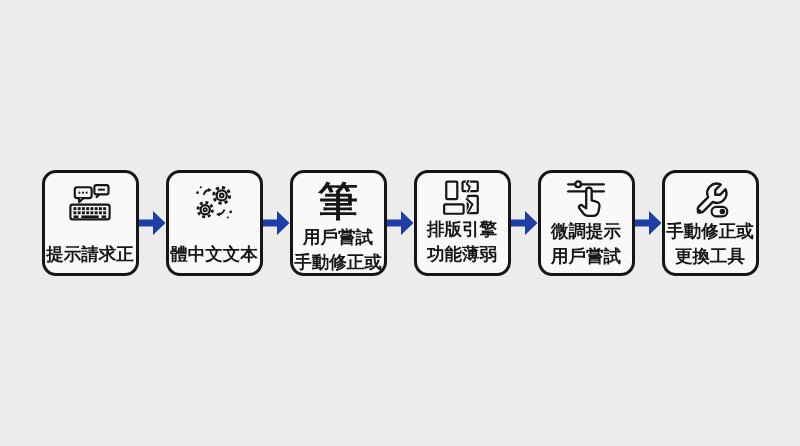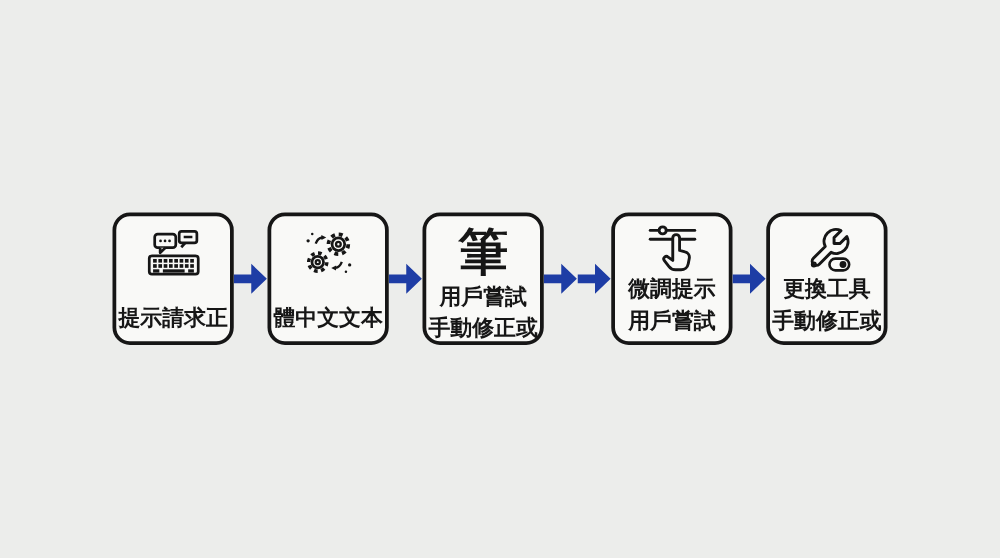--- a/index.html
+++ b/index.html
@@ -136,20 +136,40 @@
     <div class="label">
       <div>用戶嘗試</div>
       <div>手動修正或</div>
     </div>
   </div>
 
   <svg class="arrow" width="27" height="28" viewBox="0 0 27 28">
     <polygon fill="var(--arrow)" points="0,10.5 14,10.5 14,2 26.5,14 14,26 14,17.5 0,17.5"></polygon>
   </svg>
 
+  <div class="box">
+    <div class="iconwrap">
+      <svg viewBox="0 0 40 36" width="42" height="38">
+        <g stroke="currentColor" fill="none" stroke-width="2.1" stroke-linejoin="round">
+          <rect x="5" y="2.5" width="10.5" height="16.5" rx="1"></rect>
+          <rect x="20.5" y="2.5" width="14.5" height="9" rx="1"></rect>
+          <rect x="3" y="24" width="18.5" height="9" rx="1"></rect>
+          <rect x="25.5" y="16" width="9.5" height="16.5" rx="1"></rect>
+        </g>
+        <polyline points="26.5,1 24.5,4.5 27.5,7.5 25.5,12.5" fill="none" stroke="var(--boxfill)" stroke-width="3.6" stroke-linejoin="round"></polyline>
+        <polyline points="26.5,1 24.5,4.5 27.5,7.5 25.5,12.5" fill="none" stroke="currentColor" stroke-width="1.8" stroke-linejoin="round"></polyline>
+        <polyline points="24,18.5 30,24 26,31.5" fill="none" stroke="var(--boxfill)" stroke-width="3.6" stroke-linejoin="round"></polyline>
+        <polyline points="24,18.5 30,24 26,31.5" fill="none" stroke="currentColor" stroke-width="1.8" stroke-linejoin="round"></polyline>
+      </svg>
+    </div>
+    <div class="label">
+      <div>排版引擎</div>
+      <div>功能薄弱</div>
+    </div>
+  </div>
 
   <svg class="arrow" width="27" height="28" viewBox="0 0 27 28">
     <polygon fill="var(--arrow)" points="0,10.5 14,10.5 14,2 26.5,14 14,26 14,17.5 0,17.5"></polygon>
   </svg>
 
   <div class="box">
     <div class="iconwrap">
       <svg viewBox="0 0 40 38" width="42" height="40">
         <g stroke="currentColor" stroke-width="2.2" fill="none" stroke-linejoin="round" stroke-linecap="round">
           <line x1="3" y1="5" x2="37" y2="5"></line>
@@ -172,18 +192,18 @@
   <div class="box">
     <div class="iconwrap">
       <svg viewBox="0 0 40 38" width="42" height="40">
         <path transform="translate(40,0) scale(-1.5,1.5)" d="M7 10h3v-3l-3.5 -3.5a6 6 0 0 1 8 8l6 6a2 2 0 0 1 -3 3l-6 -6a6 6 0 0 1 -8 -8l3.5 3.5" fill="none" stroke="currentColor" stroke-width="1.5" stroke-linejoin="round" stroke-linecap="round"></path>
         <circle cx="9.6" cy="31" r="1.55" fill="none" stroke="currentColor" stroke-width="1.5"></circle>
         <rect x="21.5" y="26.5" width="15" height="9" rx="4.5" fill="var(--boxfill)" stroke="currentColor" stroke-width="2"></rect>
         <circle cx="31.8" cy="31" r="2.6" fill="currentColor"></circle>
       </svg>
     </div>
     <div class="label">
+      <div>手動修正或</div>
       <div>更換工具</div>
-      <div>手動修正或</div>
     </div>
   </div>
 
 </div>
 
 </body></html>

